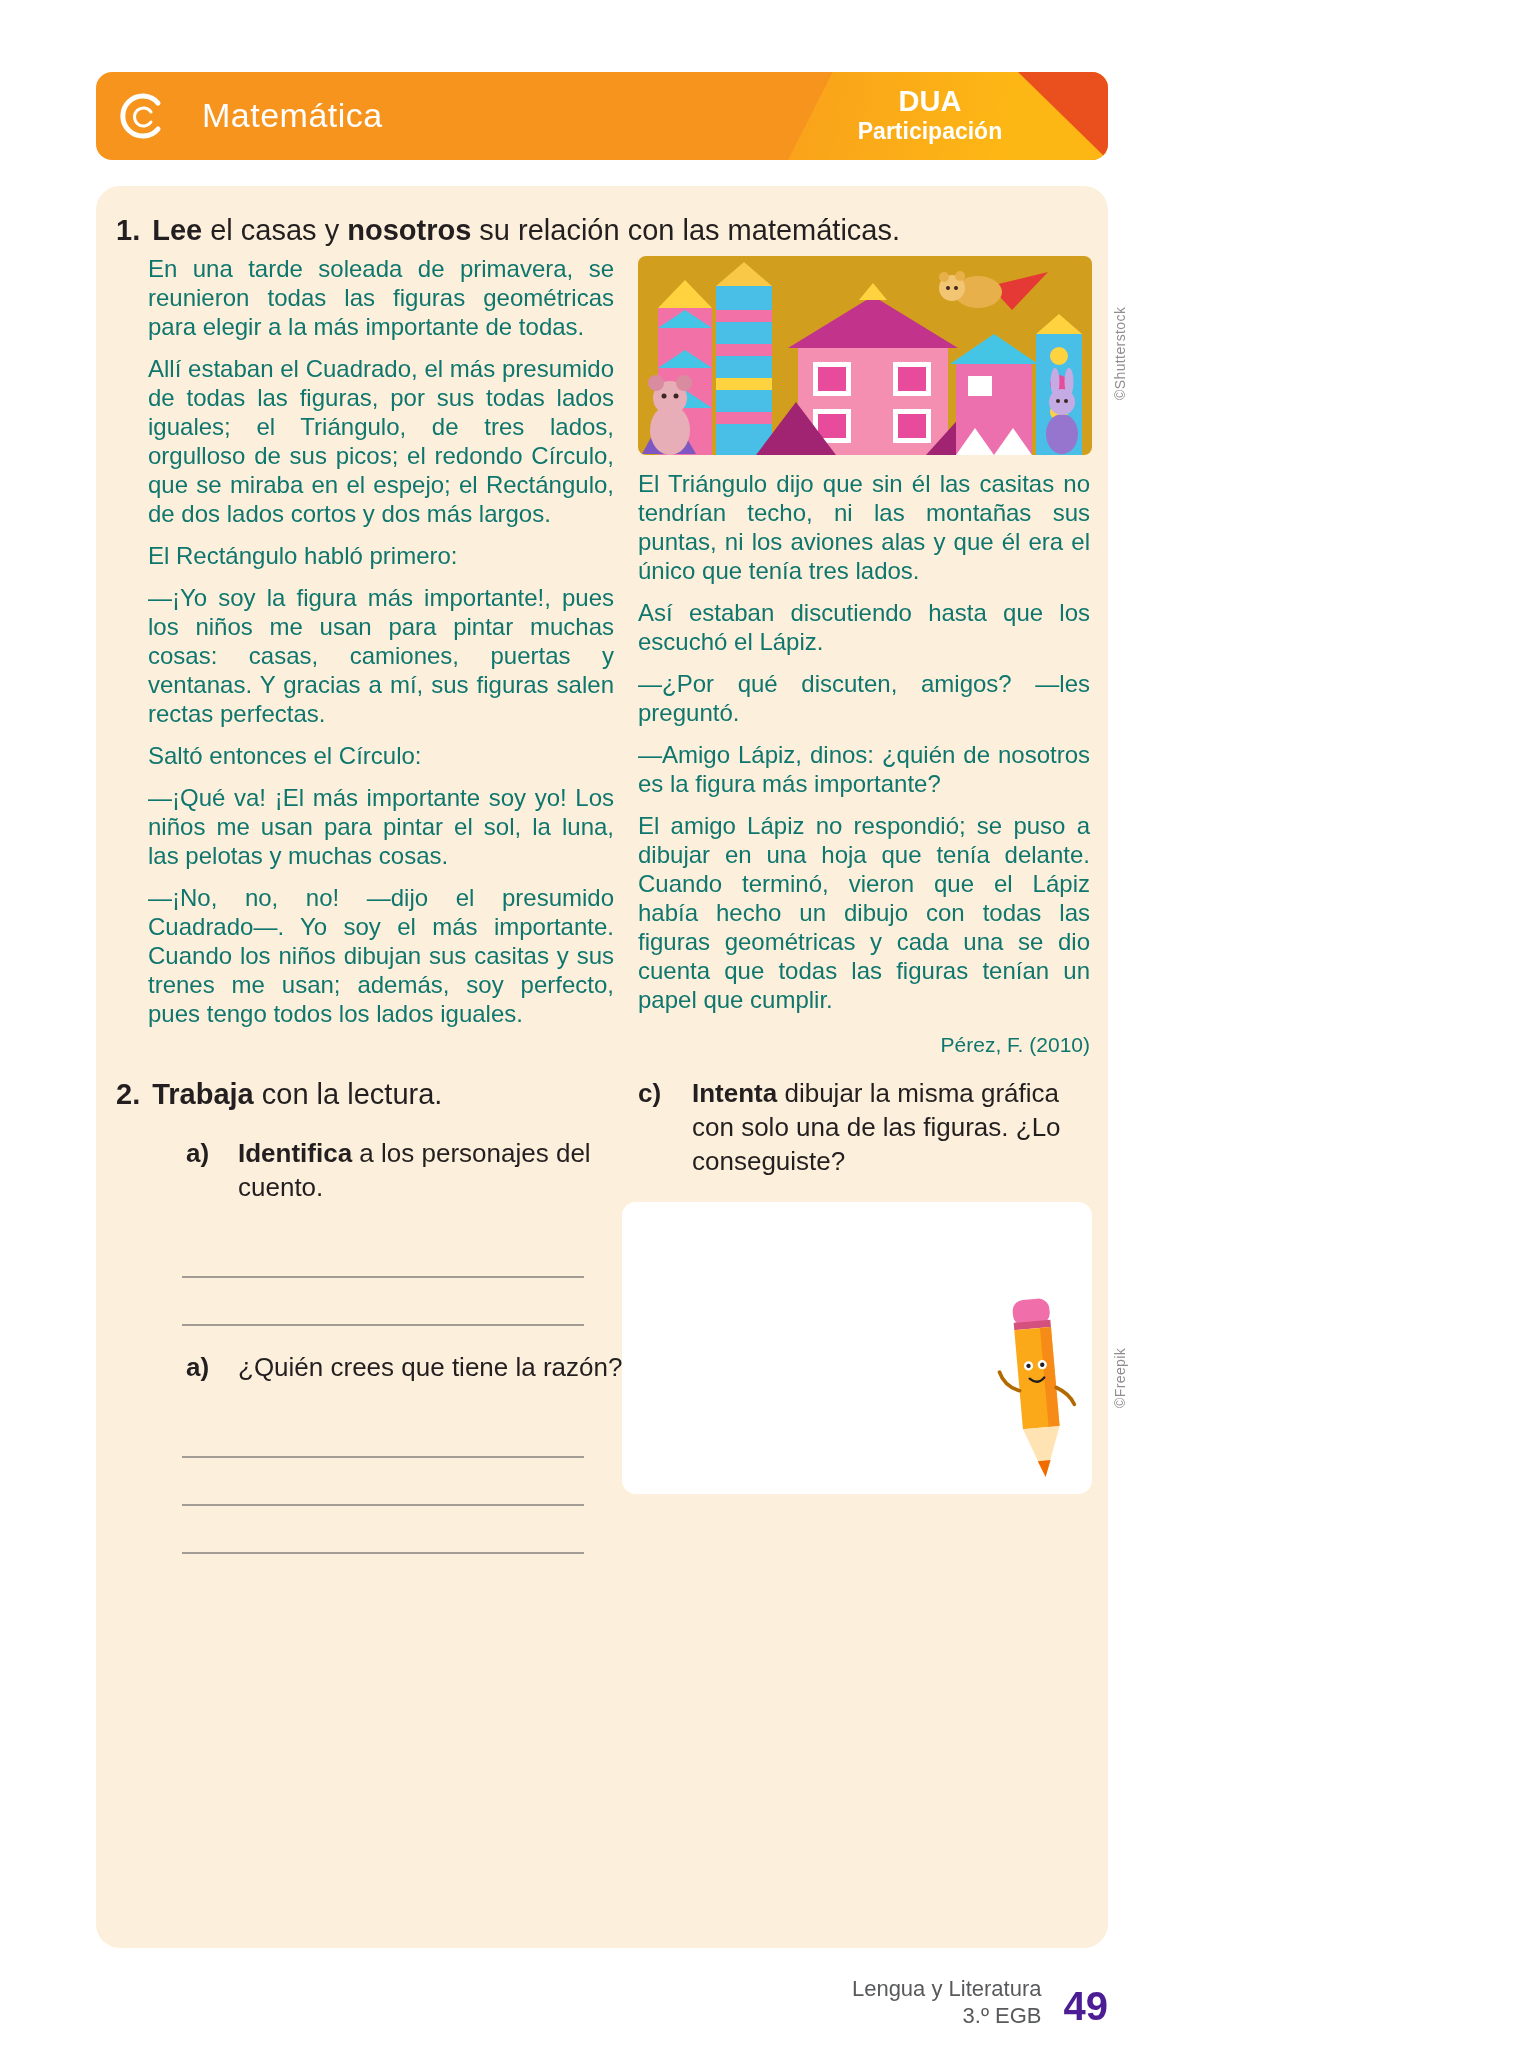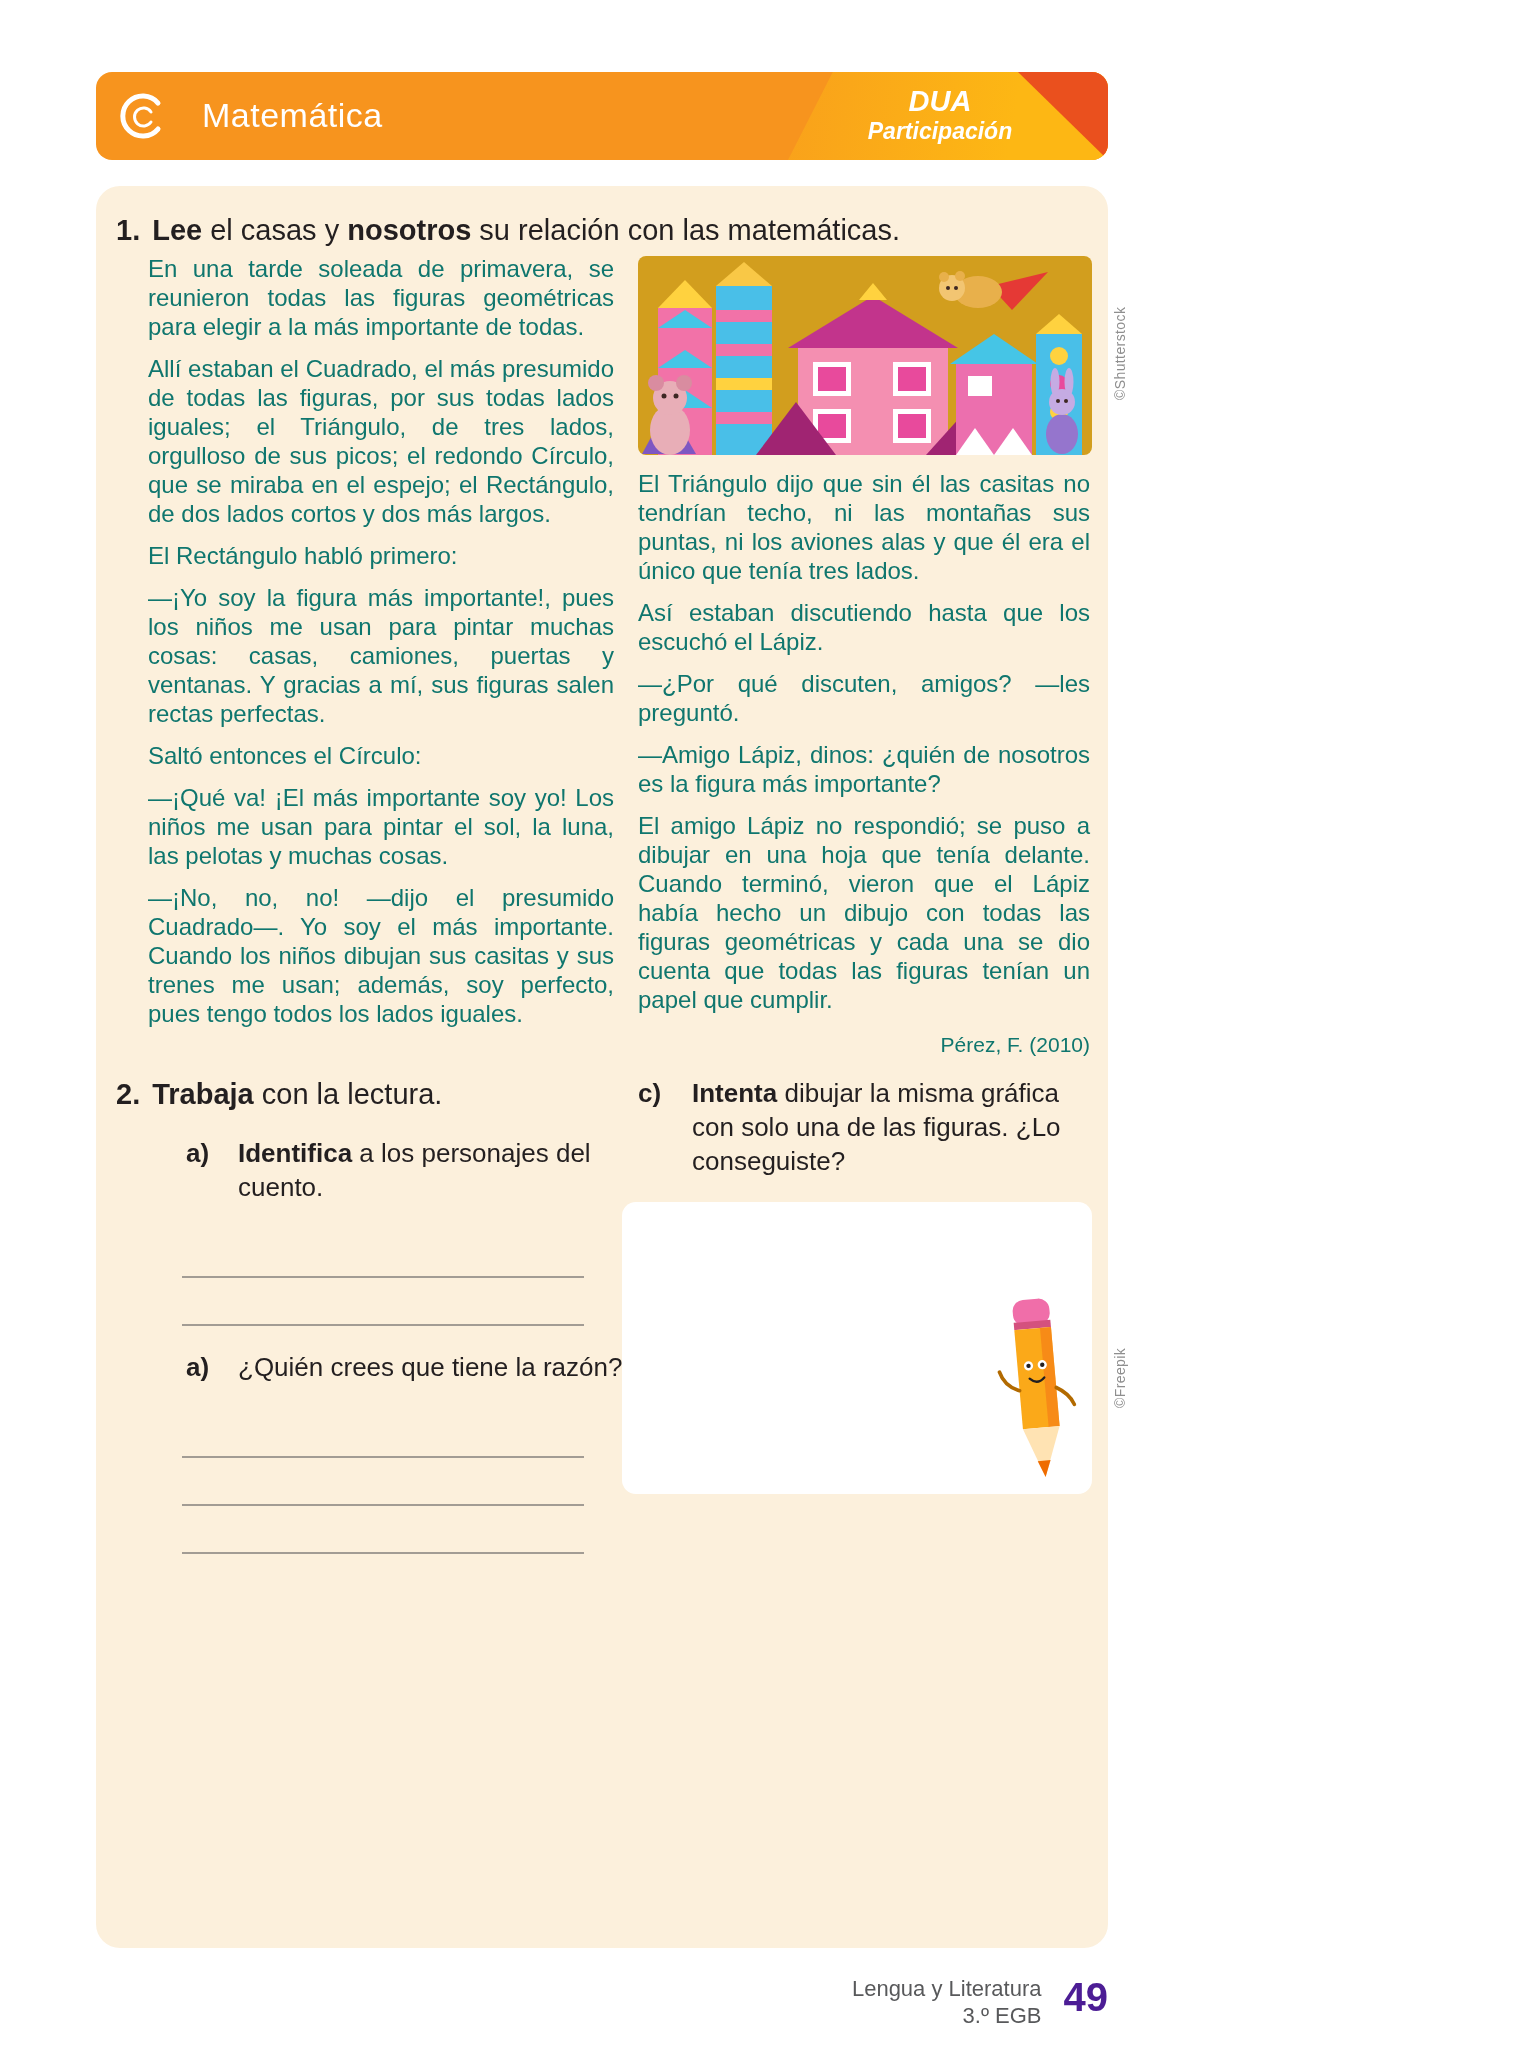--- a/index.html
+++ b/index.html
@@ -12,21 +12,21 @@
   .header { position:absolute; left:96px; top:72px; width:1012px; height:88px;
             background:#F7941E; border-radius:16px; overflow:hidden; }
   .badge-yellow { position:absolute; top:0; right:0; width:320px; height:88px;
             background:linear-gradient(100deg,#F9A11B 0%,#FDB714 70%);
             clip-path:polygon(14% 0, 100% 0, 100% 100%, 0 100%); }
   .badge-corner { position:absolute; top:0; right:0; width:90px; height:88px;
             background:#EA501E; clip-path:polygon(0 0, 100% 0, 100% 100%); }
   .c-logo { position:absolute; left:22px; top:18px; width:52px; height:52px; }
   .subject { position:absolute; left:106px; top:24px; font-size:34px; font-weight:normal;
             color:#ffffff; letter-spacing:.5px; }
-  .badge-text { position:absolute; right:48px; top:13px; width:240px; text-align:center; color:#ffffff;font-style:italic; }
+  .badge-text { position:absolute; right:58px; top:13px; width:240px; text-align:center; color:#ffffff; }
   .badge-line1 { font-size:29px; font-weight:bold; line-height:33px; }
   .badge-line2 { font-size:23px; font-weight:bold; line-height:26px; }
 
   
   .content { position:absolute; left:96px; top:186px; width:1012px; height:1762px;
             background:#FCF0DC; border-radius:24px; }
 
   .title1 { position:absolute; left:20px; top:26px; width:960px; font-size:29px; line-height:36px; }
   .num { font-weight:bold; margin-right:12px; }
   .b { font-weight:bold; }
@@ -55,21 +55,21 @@
   .sec2-right .item { padding-left:54px; }
   .wl-group { margin-top:26px; }
   .write-line { height:46px; border-bottom:2px solid #A29C94; margin-left:66px; width:402px; }
 
   .drawing-box { position:relative; margin-top:24px; margin-left:-16px; width:470px; height:292px;
             background:#ffffff; border-radius:14px; }
   .pencil { position:absolute; right:8px; bottom:6px; width:92px; height:196px; }
 
   
   .footer { position:absolute; left:96px; top:1975px; width:1012px;
-            display:flex; justify-content:flex-end; align-items:flex-start; gap:22px; }
+            display:flex; justify-content:flex-end; align-items:flex-end; gap:22px; }
   .footer-text { text-align:right; color:#58595B; font-size:22px; line-height:27px; }
   .page-number { color:#4c1d95; font-size:40px; font-weight:bold; }
 </style>
 </head>
 <body>
 
 <div class="page">
 
   <header class="header">
     <div class="badge-yellow"></div>

